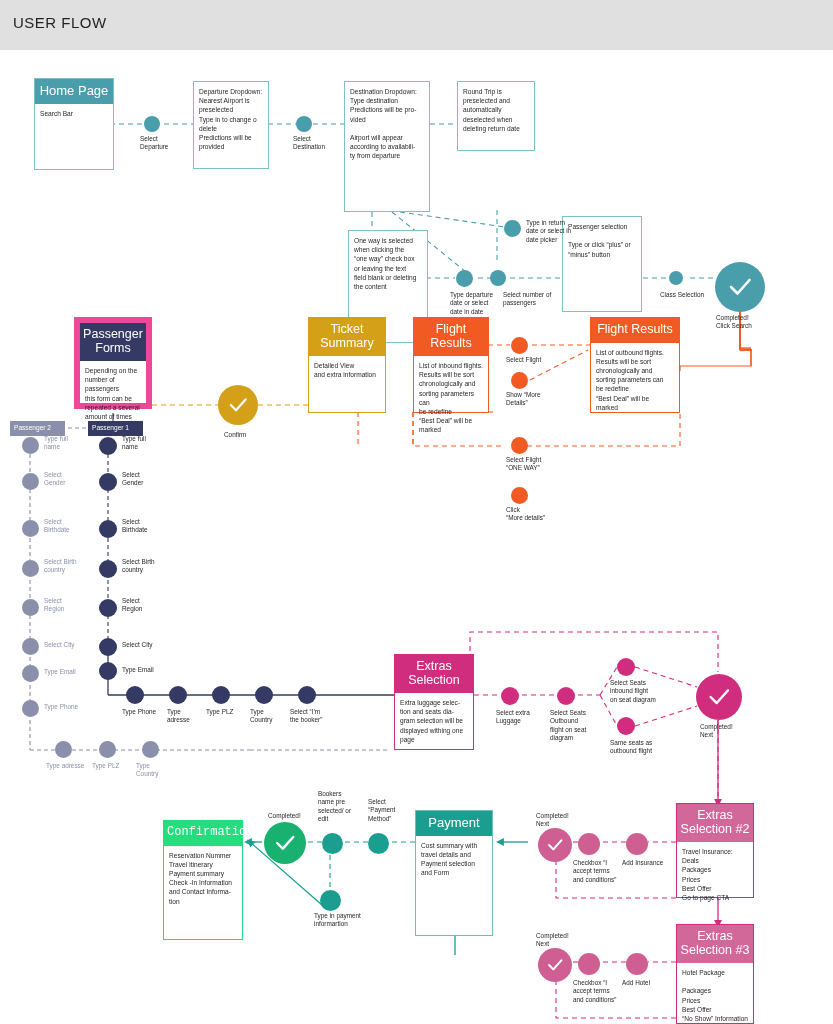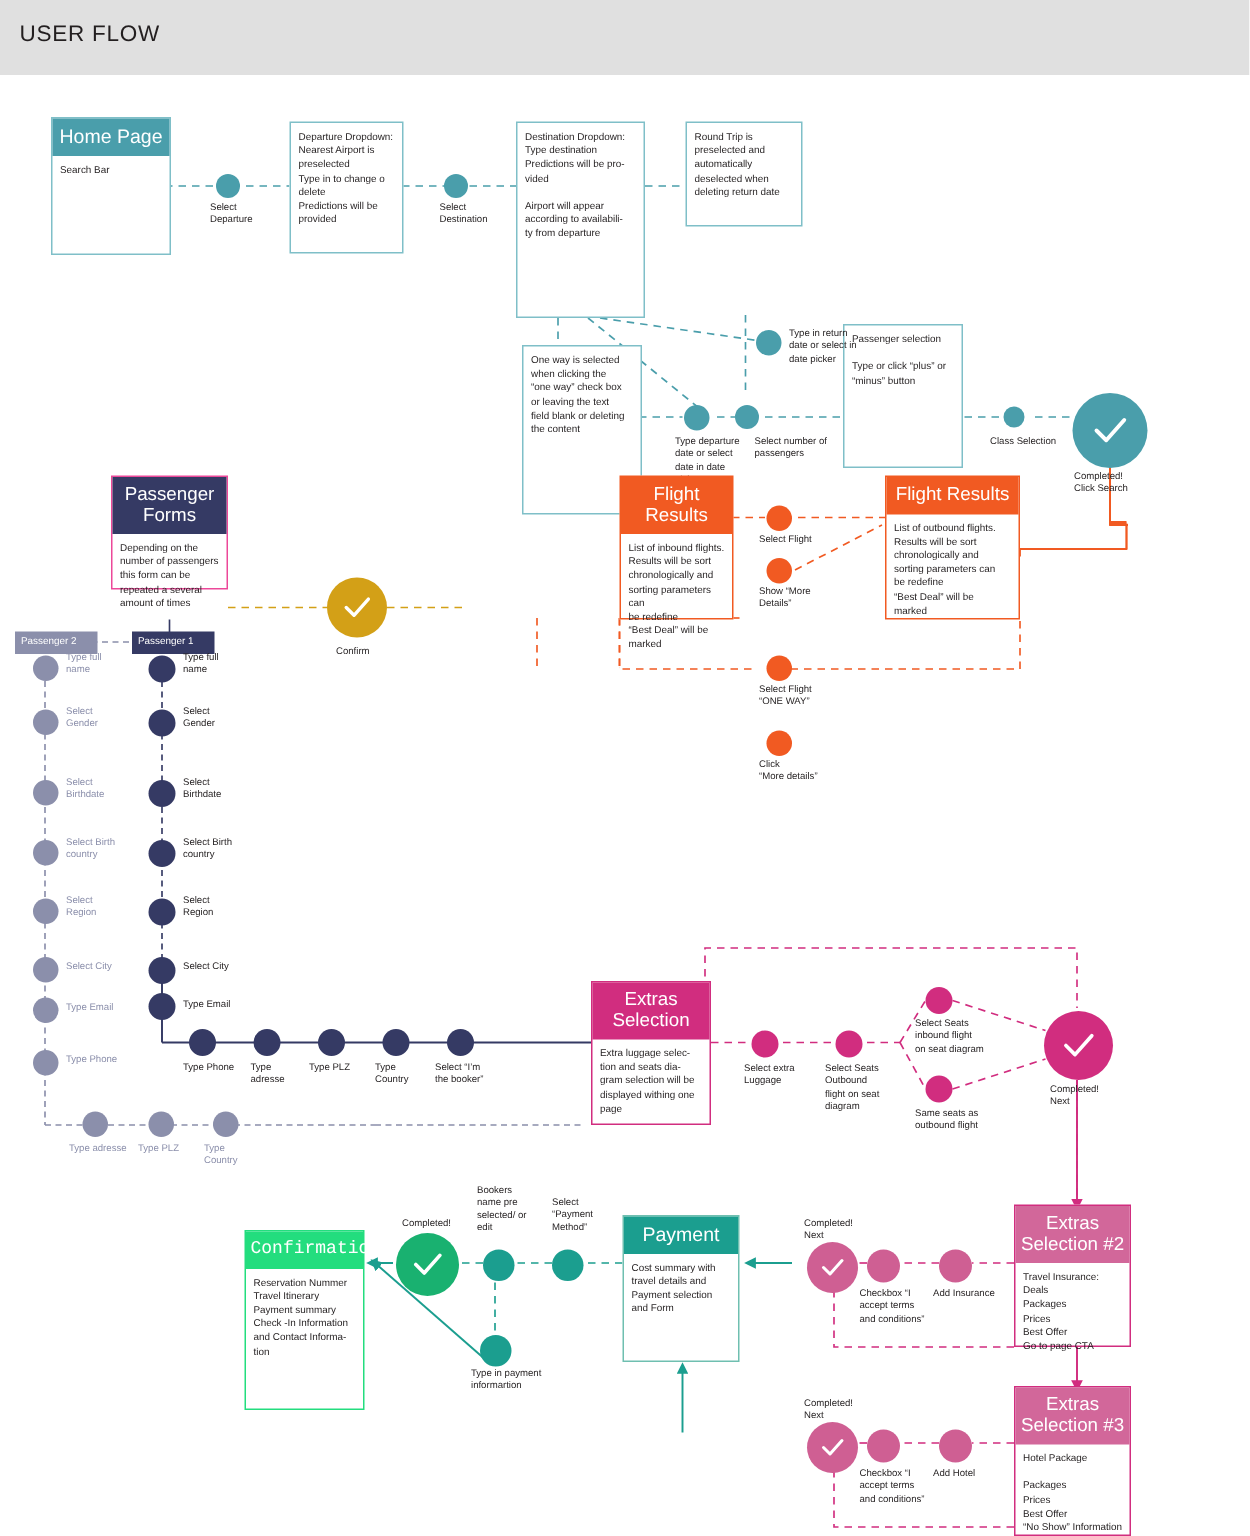--- a/index.html
+++ b/index.html
@@ -275,37 +275,43 @@
   <div class="lbl" style="left:660px;top:241px;width:60px;">Class Selection</div>
 
   <div class="check" style="left:715px;top:212px;width:50px;height:50px;background:#4a9eab;">
     <svg width="30" height="30" viewBox="0 0 30 30">
       <path d="M6 15 L12.5 21.5 L24.5 8" stroke="#ffffff" stroke-width="2.6" fill="none" stroke-linecap="round" stroke-linejoin="round"></path>
     </svg>
   </div>
   <div class="lbl" style="left:716px;top:264px;width:70px;">Completed!
 Click Search</div>
 
-  <div class="node" style="left:74px;top:267px;width:78px;height:76px;border:1px solid #ec4899;">
+  <div class="node" style="left:74px;top:267px;width:78px;height:92px;border:6px solid #ec4899;">
     <div class="hd" style="background:#353a64;white-space:pre-line;">Passenger
 Forms</div>
     <div class="bd">Depending on the
 number of passengers
 this form can be
 repeated a several
 amount of times</div>
   </div>
 
   <div class="check" style="left:218px;top:335px;width:40px;height:40px;background:#d3a017;">
     <svg width="24" height="24" viewBox="0 0 30 30">
       <path d="M6 15 L12.5 21.5 L24.5 8" stroke="#ffffff" stroke-width="2.8" fill="none" stroke-linecap="round" stroke-linejoin="round"></path>
     </svg>
   </div>
   <div class="lbl" style="left:224px;top:381px;width:50px;">Confirm</div>
 
+  <div class="node" style="left:308px;top:267px;width:78px;height:96px;border:1px solid #d3a017;">
+    <div class="hd" style="background:#d3a017;white-space:pre-line;">Ticket
+Summary</div>
+    <div class="bd">Detailed View
+and extra information</div>
+  </div>
 
   <div class="node" style="left:413px;top:267px;width:76px;height:96px;border:1px solid #f15a22;">
     <div class="hd" style="background:#f15a22;">Flight Results</div>
     <div class="bd">List of inbound flights.
 Results will be  sort
 chronologically and
 sorting parameters can
 be redefine
 “Best Deal” will be
 marked</div>
@@ -504,21 +510,21 @@
       <path d="M6 15 L12.5 21.5 L24.5 8" stroke="#ffffff" stroke-width="3" fill="none" stroke-linecap="round" stroke-linejoin="round"></path>
     </svg>
   </div>
   <div class="dot" style="left:578px;top:903px;width:22px;height:22px;background:#cf5f93;"></div>
   <div class="lbl" style="left:573px;top:929px;width:60px;">Checkbox “I
 accept terms
 and conditions”</div>
   <div class="dot" style="left:626px;top:903px;width:22px;height:22px;background:#cf5f93;"></div>
   <div class="lbl" style="left:622px;top:929px;width:54px;">Add Hotel</div>
 
-  <div class="node" style="left:415px;top:760px;width:78px;height:98px;border:1px solid #6fbfb0;">
+  <div class="node" style="left:415px;top:760px;width:78px;height:126px;border:1px solid #6fbfb0;">
     <div class="hd" style="background:#1b9e8f;font-size:13px;">Payment</div>
     <div class="bd">Cost summary with
 travel details and
 Payment selection
 and Form</div>
   </div>
 
   <div class="dot" style="left:322px;top:783px;width:21px;height:21px;background:#1b9e8f;"></div>
   <div class="lbl" style="left:318px;top:740px;width:46px;">Bookers
 name pre

